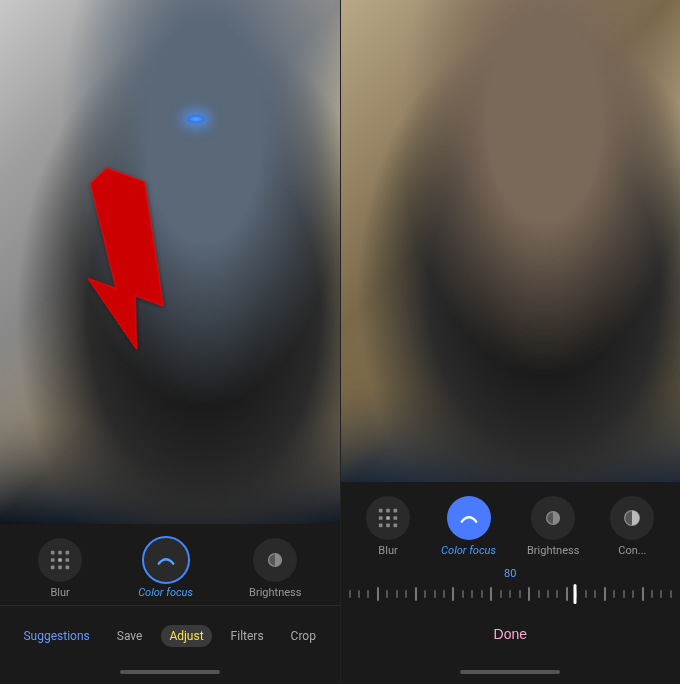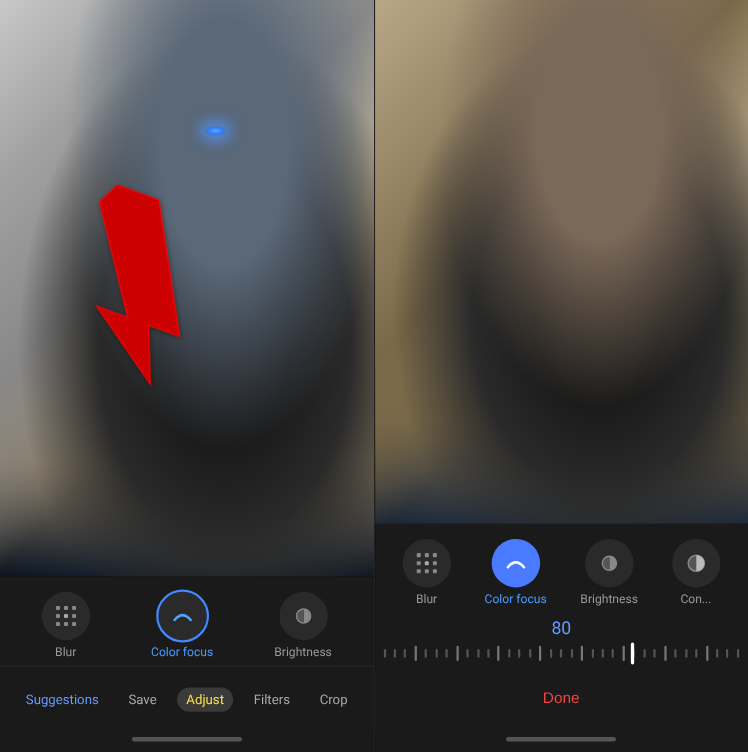--- a/index.html
+++ b/index.html
@@ -146,20 +146,21 @@
       height: 22px;
     }
 
     .tool-label {
       font-size: 11px;
       color: #999;
     }
 
     .tool-label.active {
       color: #4a9eff;
+      font-style: italic;
     }
 
     
     .nav-tabs {
       display: flex;
       justify-content: space-around;
       align-items: center;
       padding: 19px 10px;
       border-top: 1px solid #2a2a2a;
     }
@@ -202,39 +203,39 @@
       background: #3a3a3a;
       color: #fff;
       font-size: 14px;
       padding: 8px 20px;
       border-radius: 20px;
       border: none;
       cursor: pointer;
     }
 
     .done-btn {
-      color: #ef4444;
+      color: #f9a8d4;
       font-size: 14px;
       cursor: pointer;
       background: none;
       border: none;
       width: 100%;
       text-align: center;
       padding: 8px 0 12px;
     }
 
     
     .slider-area {
       padding: 4px 8px 6px;
     }
 
     .slider-value {
       text-align: center;
       color: #6699ff;
-      font-size: 16px;
+      font-size: 11px;
       margin-bottom: 4px;
     }
 
     .slider-track {
       width: 100%;
       height: 20px;
       position: relative;
       display: flex;
       align-items: center;
     }

